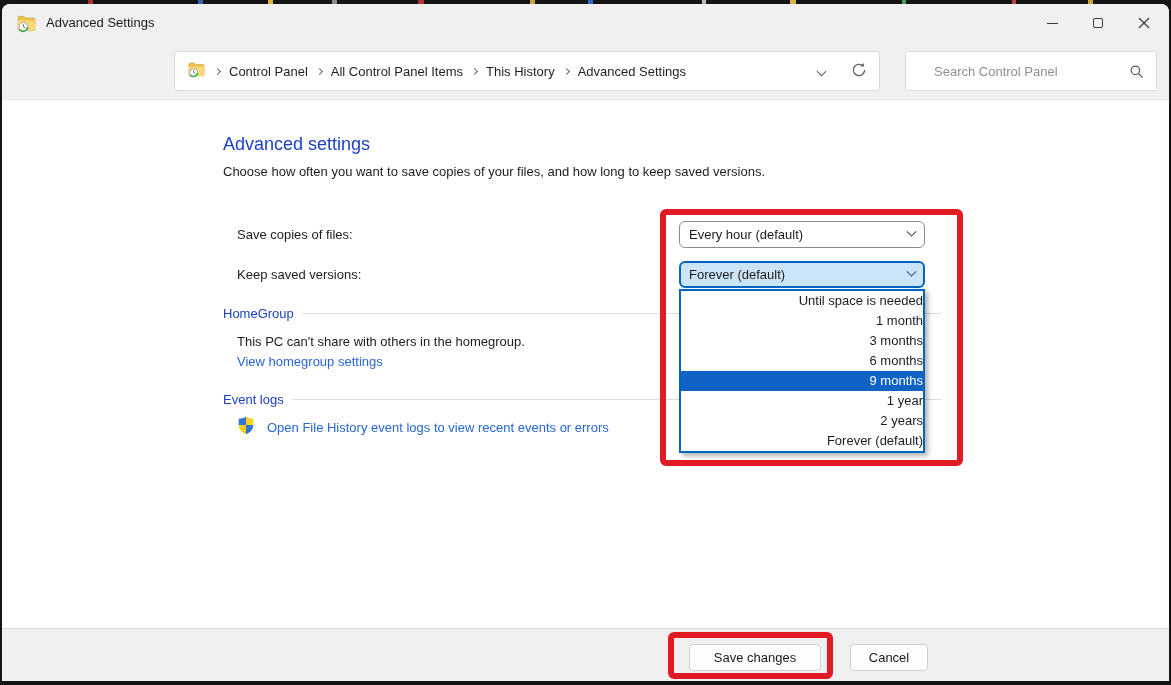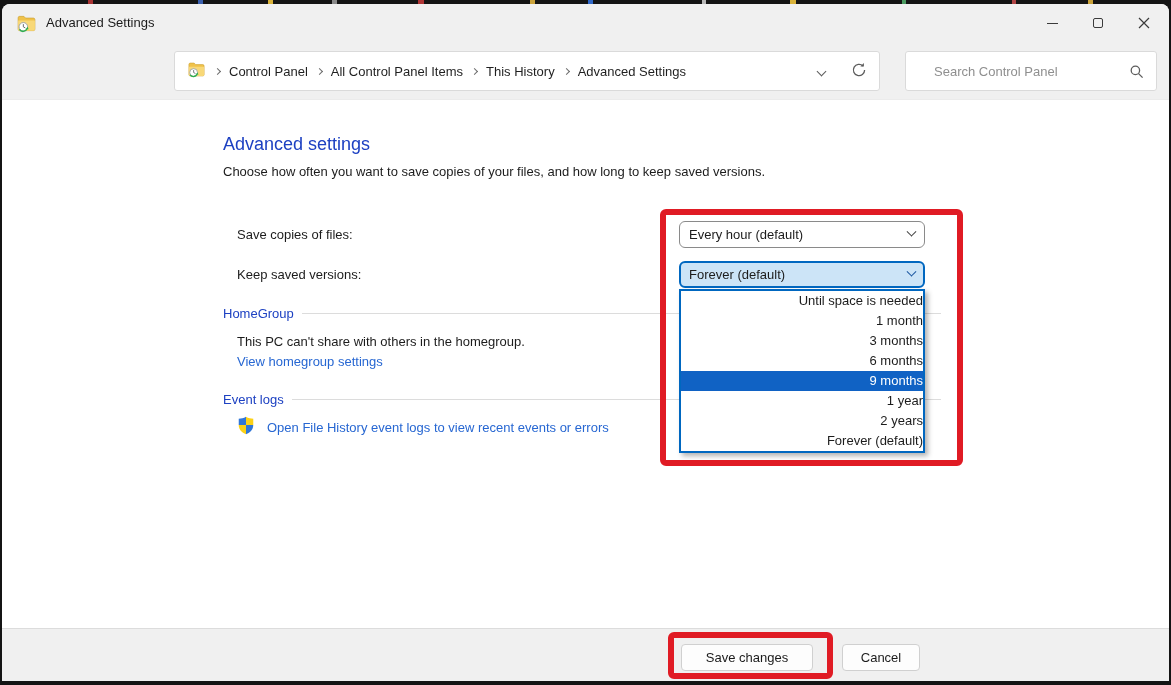--- a/index.html
+++ b/index.html
@@ -85,21 +85,21 @@
   .link { color:#2767d2; text-decoration:none; font-size:13px; }
   .eventlog-row { position:absolute; left:235px; top:315px; display:flex; align-items:center; gap:12px; }
   
   .anno { position:absolute; border:6px solid #e01b24; border-radius:6px; z-index:10; pointer-events:none; background:transparent; }
   .anno-dropdowns { left:658px; top:108px; width:303px; height:257px; }
   .anno-save { left:666px; top:3px; width:165px; height:47px; }
   
   .footer { position:absolute; left:0; top:624px; width:100%; height:53px; background:#f0f0f0; border-top:1px solid #dcdcdc; }
   .btn {
     position:absolute; top:15px; height:27px; background:#fdfdfd; border:1px solid #d0d0d0;
-    border-radius:4px; font-family:"Liberation Sans",sans-serif; font-size:13px; color:#1b1b1b;
+    border-radius:4px; font-family:"Liberation Sans",sans-serif; font-size:13px; color:#1b1b1b;margin-left:8px;
   }
   .btn-save { left:679px; width:132px; }
   .btn-cancel { left:840px; width:78px; }
 </style>
 </head>
 <body>
 
 <div class="screen">
   <div class="edge-strip"></div>
 

